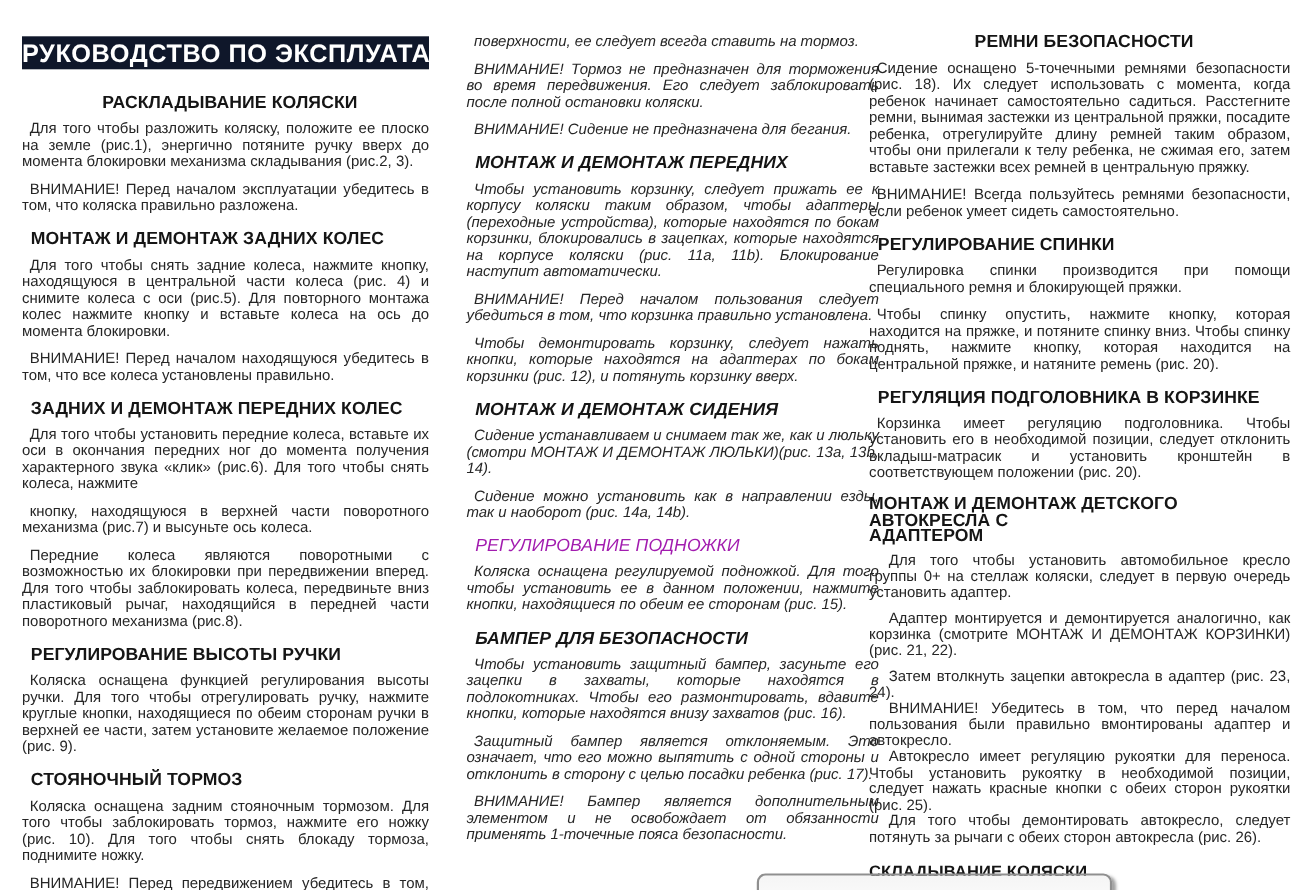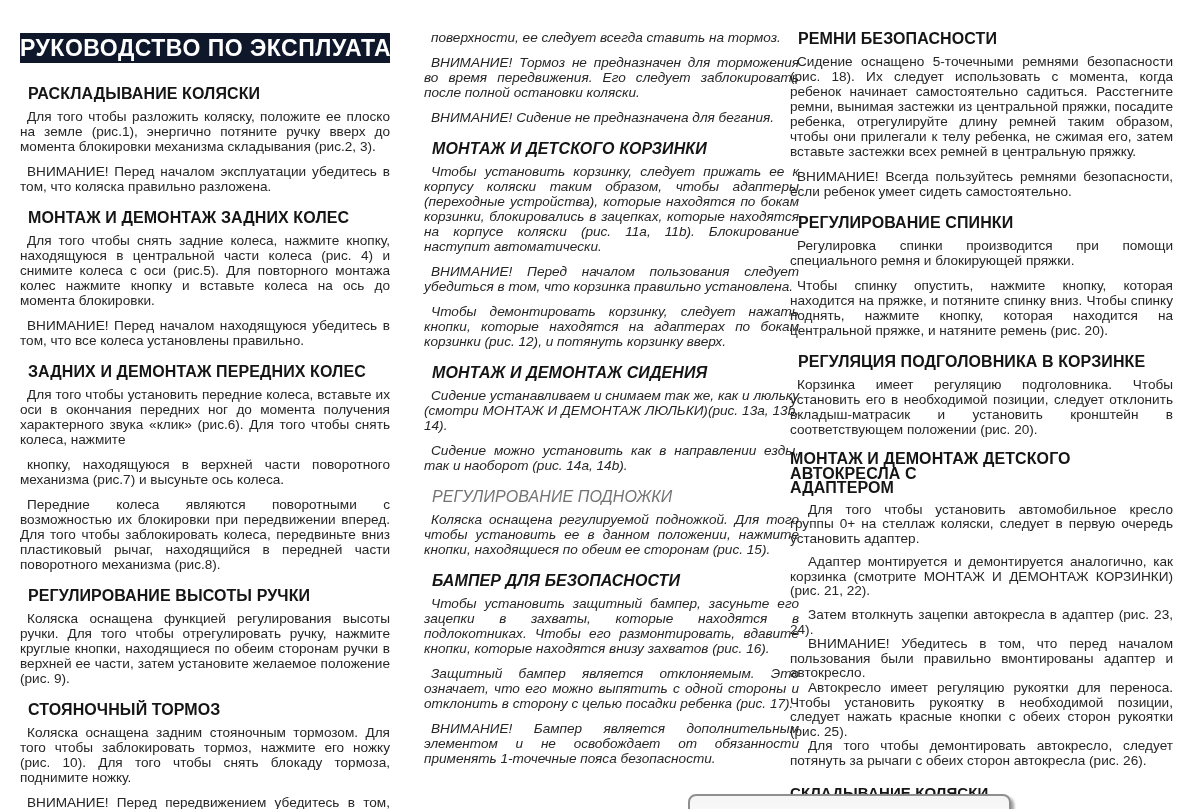--- a/index.html
+++ b/index.html
@@ -16,22 +16,22 @@
 
   .banner{
     height:30px;line-height:30px;background:#0f172a;color:#ffffff;
     text-align:right;font-weight:bold;font-size:23px;letter-spacing:0.5px;
     margin:0 0 22px 0;white-space:nowrap;
   }
   h3{
     font-size:16px;font-weight:bold;color:#151515;
     margin:15px 0 7px 8px;letter-spacing:0.1px;line-height:17px;
   }
-  h3.first{margin-top:0;}
-  h3.plain{font-weight:normal;color:#737373;}
+  h3.first{margin-top:0;text-align:center;}
+  h3.plain{font-weight:normal;color:#a21caf;}
   h3.small{
     font-size:16px;margin-left:0;line-height:14.5px;white-space:pre-line;
   }
   h3.nopad{margin-left:0;font-size:15px;}
   p{
     margin:0 0 10px 0;text-indent:7px;text-align:justify;
     font-size:13.6px;line-height:15px;
   }
   p:last-child{margin-bottom:0;}
   .tight p{
@@ -74,21 +74,21 @@
   <p>Коляска оснащена задним стояночным тормозом. Для того чтобы заблокировать тормоз, нажмите его ножку (рис. 10). Для того чтобы снять блокаду тормоза, поднимите ножку.</p>
   <p>ВНИМАНИЕ! Перед передвижением убедитесь в том, что тормоз отблокирован.</p>
 
 </div>
 
 <div class="col" id="col2">
   <p>поверхности, ее следует всегда ставить на тормоз.</p>
   <p>ВНИМАНИЕ! Тормоз не предназначен для торможения во время передвижения. Его следует заблокировать после полной остановки коляски.</p>
   <p>ВНИМАНИЕ! Сидение не предназначена для бегания.</p>
 
-  <h3>МОНТАЖ И ДЕТСКОГО КОРЗИНКИ</h3>
+  <h3>МОНТАЖ И ДЕМОНТАЖ ПЕРЕДНИХ</h3>
   <p>Чтобы установить корзинку, следует прижать ее к корпусу коляски таким образом, чтобы адаптеры (переходные устройства), которые находятся по бокам корзинки, блокировались в зацепках, которые находятся на корпусе коляски (рис. 11a, 11b). Блокирование наступит автоматически.</p>
   <p>ВНИМАНИЕ! Перед началом пользования следует убедиться в том, что корзинка правильно установлена.</p>
   <p>Чтобы демонтировать корзинку, следует нажать кнопки, которые находятся на адаптерах по бокам корзинки (рис. 12), и потянуть корзинку вверх.</p>
 
   <h3>МОНТАЖ И ДЕМОНТАЖ СИДЕНИЯ</h3>
   <p>Сидение устанавливаем и снимаем так же, как и люльку (смотри МОНТАЖ И ДЕМОНТАЖ ЛЮЛЬКИ)(рис. 13a, 13b, 14).</p>
   <p>Сидение можно установить как в направлении езды, так и наоборот (рис. 14a, 14b).</p>
 
   <h3 class="plain">РЕГУЛИРОВАНИЕ ПОДНОЖКИ</h3>
   <p>Коляска оснащена регулируемой подножкой. Для того чтобы установить ее в данном положении, нажмите кнопки, находящиеся по обеим ее сторонам (рис. 15).</p>

